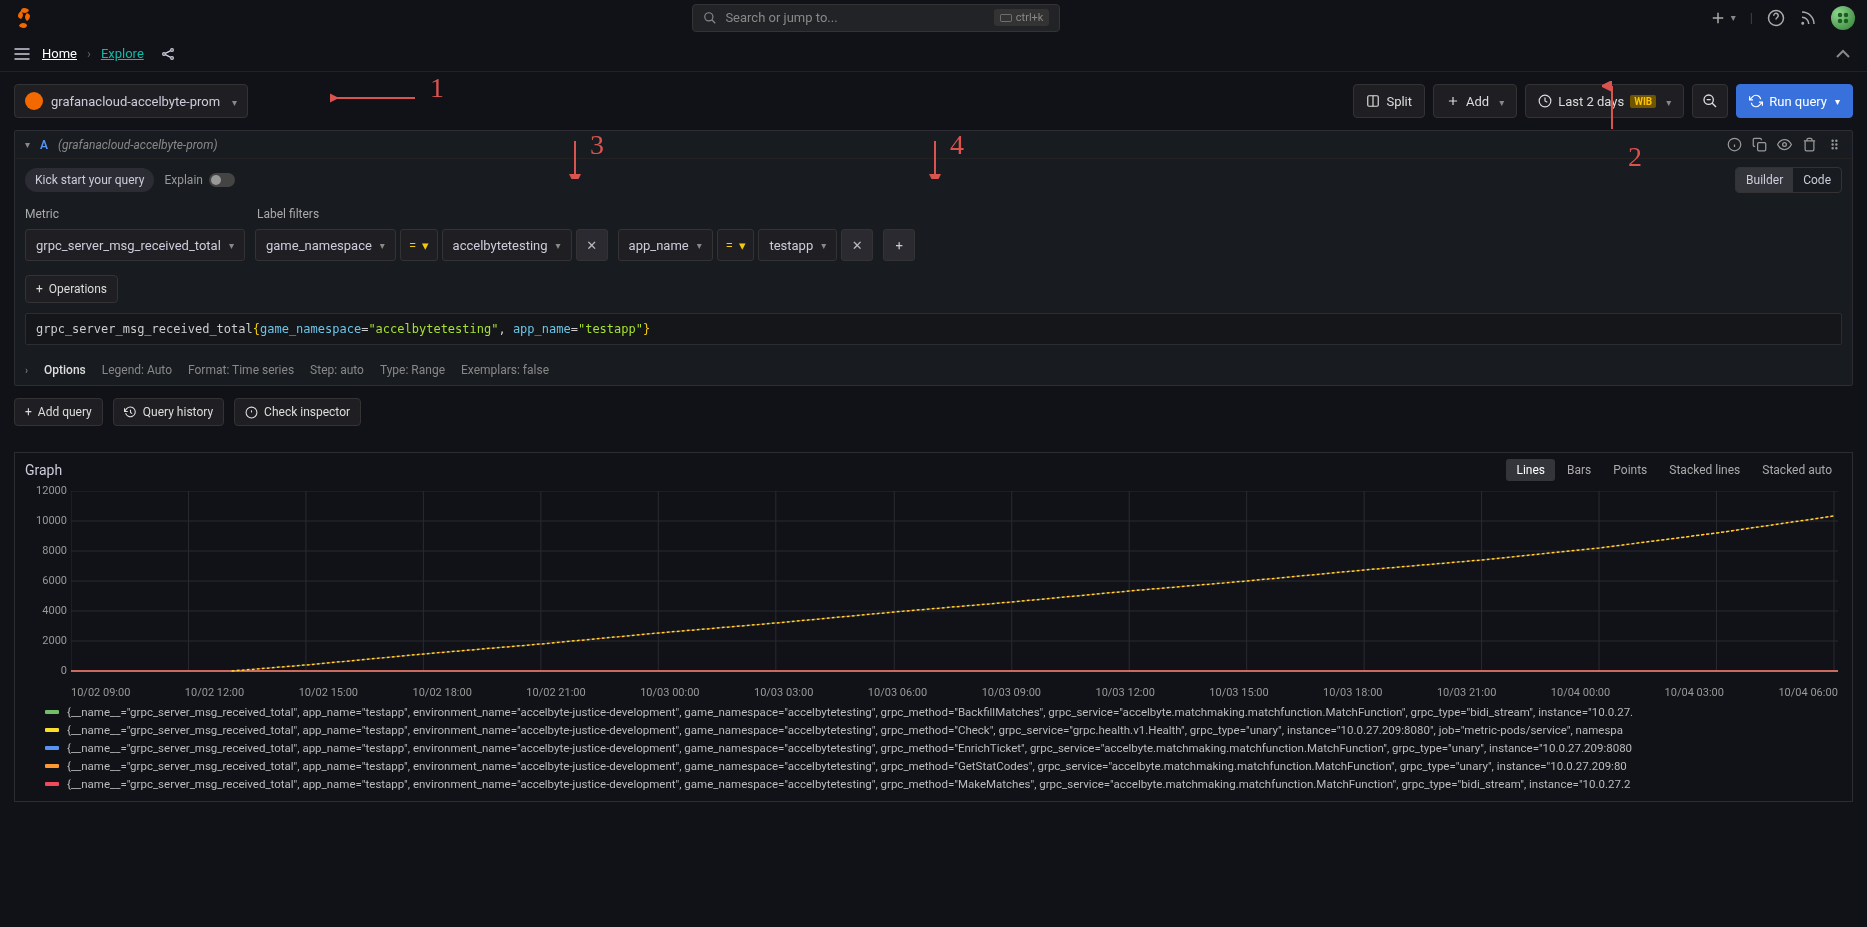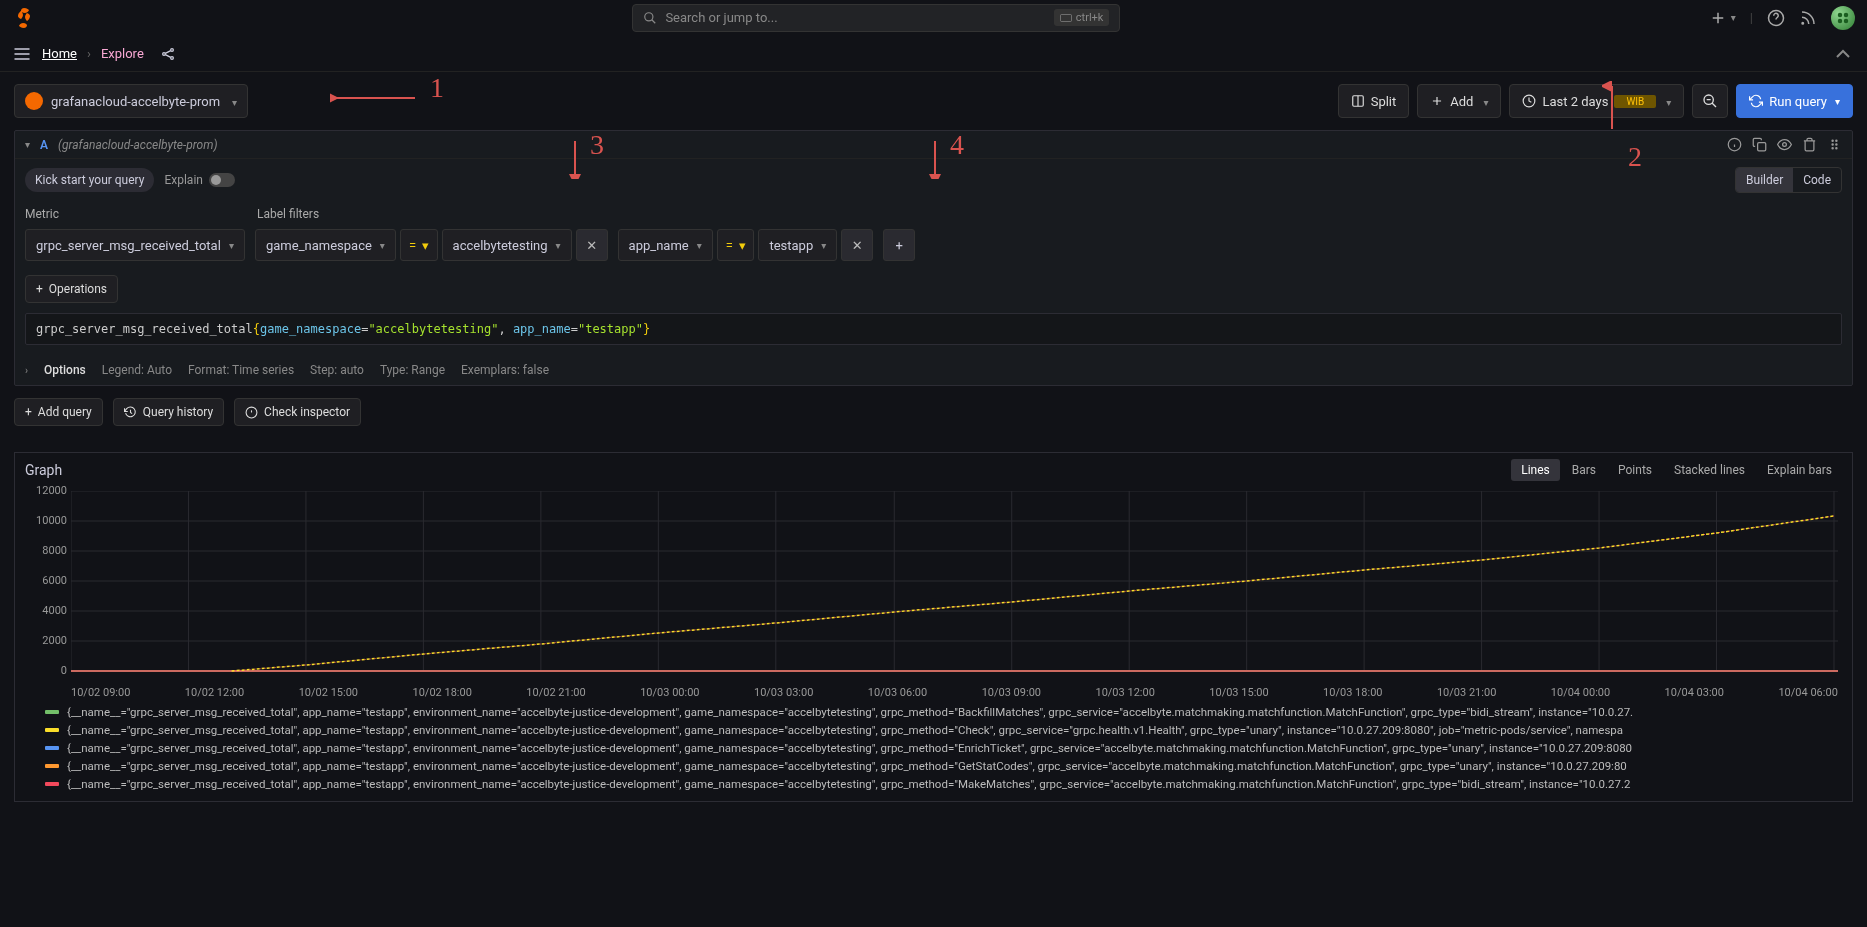--- a/index.html
+++ b/index.html
@@ -1,37 +1,37 @@
 <!DOCTYPE html>
 <html><head>
 <meta charset="utf-8">
 <style>
 * { margin:0; padding:0; box-sizing:border-box; }
 body { background:#111217; color:#ccccdc; font-family:-apple-system,BlinkMacSystemFont,"Segoe UI",Roboto,sans-serif; font-size:13px; width:1867px; height:927px; overflow:hidden; }
 .topbar { height:36px; background:#111217; display:flex; align-items:center; padding:0 12px; border-bottom:1px solid #111217; }
 .logo { width:24px; height:24px; margin-right:8px; }
-.search-box { margin:0 auto; background:#222326; border:1px solid #333; border-radius:4px; height:28px; width:488px; display:flex; align-items:center; padding:0 10px; color:#888; gap:8px; }
+.search-box { margin:0 auto; background:#222326; border:1px solid #333; border-radius:4px; height:28px; width:368px; display:flex; align-items:center; padding:0 10px; color:#888; gap:8px; }
 .search-box .kbd { background:#333; border-radius:3px; padding:2px 6px; font-size:11px; display:flex; align-items:center; gap:4px; margin-left:auto; }
 .top-icons { display:flex; gap:14px; align-items:center; }
 .top-icons .ico { width:18px; height:18px; color:#aaa; }
 .avatar { width:24px; height:24px; border-radius:50%; background:#4caf50; }
 .crumbbar { height:36px; display:flex; align-items:center; padding:0 12px; gap:10px; border-bottom:1px solid #222; }
 .hamburger { width:20px; height:20px; }
 .crumb-home { color:#fff; text-decoration:underline; }
 .crumb-sep { color:#666; }
-.crumb-cur { color:#f9a8d4; }
+.crumb-cur { color:#14b8a6;text-decoration:underline; }
 .collapse-side { margin-left:auto; width:24px; height:24px; color:#888; }
 .toolbar { display:flex; align-items:center; padding:12px 14px; }
 .ds-pick { display:flex; align-items:center; gap:8px; background:#1f1f23; border:1px solid #333; border-radius:4px; height:34px; padding:0 10px; }
 .ds-logo { width:18px; height:18px; border-radius:50%; background:#f46800; }
 .annot { color:#d9534f; font-size:28px; font-family:serif; position:absolute; pointer-events:none; }
 .btn { background:#1f1f23; border:1px solid #333; border-radius:4px; height:34px; padding:0 12px; display:flex; align-items:center; gap:6px; color:#ddd; cursor:pointer; }
 .btn-primary { background:#3871dc; border-color:#3871dc; color:#fff; }
 .btn-sm { height:28px; padding:0 10px; font-size:12px; }
-.pill { background:#6e5500; color:#ffc107; font-size:10px; padding:1px 12px; border-radius:2px; font-weight:400; }
+.pill { background:#6e5500; color:#ffc107; font-size:10px; padding:1px 4px; border-radius:2px; font-weight:700; }
 .toolbar-right { margin-left:auto; display:flex; gap:8px; }
 .panel { margin:0 14px; background:#181b1f; border:1px solid #2c2c34; border-radius:2px; }
 .qhead { display:flex; align-items:center; padding:6px 10px; gap:10px; font-size:12px; border-bottom:1px solid #222; }
 .qhead .A { color:#5794f2; font-weight:600; }
 .qhead .ds { font-style:italic; color:#888; }
 .qhead-icons { margin-left:auto; display:flex; gap:10px; color:#999; }
 .qrow { display:flex; align-items:center; padding:8px 10px; gap:10px; }
 .kick { background:#2c2c34; border-radius:12px; padding:5px 10px; font-size:12px; }
 .explain { color:#999; font-size:12px; display:flex; align-items:center; gap:6px; }
 .toggle { width:26px; height:14px; background:#444; border-radius:7px; position:relative; }
@@ -343,21 +343,21 @@
 </div>
 
 <div class="graph-panel">
   <div class="gp-head">
     <span class="gp-title">Graph</span>
     <div class="gp-modes">
       <span class="active">Lines</span>
       <span>Bars</span>
       <span>Points</span>
       <span>Stacked lines</span>
-      <span>Explain bars</span>
+      <span>Stacked auto</span>
     </div>
   </div>
   <div class="chart-area">
     <span class="ytick" style="top:-3px">12000</span>
     <span class="ytick" style="top:27px">10000</span>
     <span class="ytick" style="top:57px">8000</span>
     <span class="ytick" style="top:87px">6000</span>
     <span class="ytick" style="top:117px">4000</span>
     <span class="ytick" style="top:147px">2000</span>
     <span class="ytick" style="top:177px">0</span>

